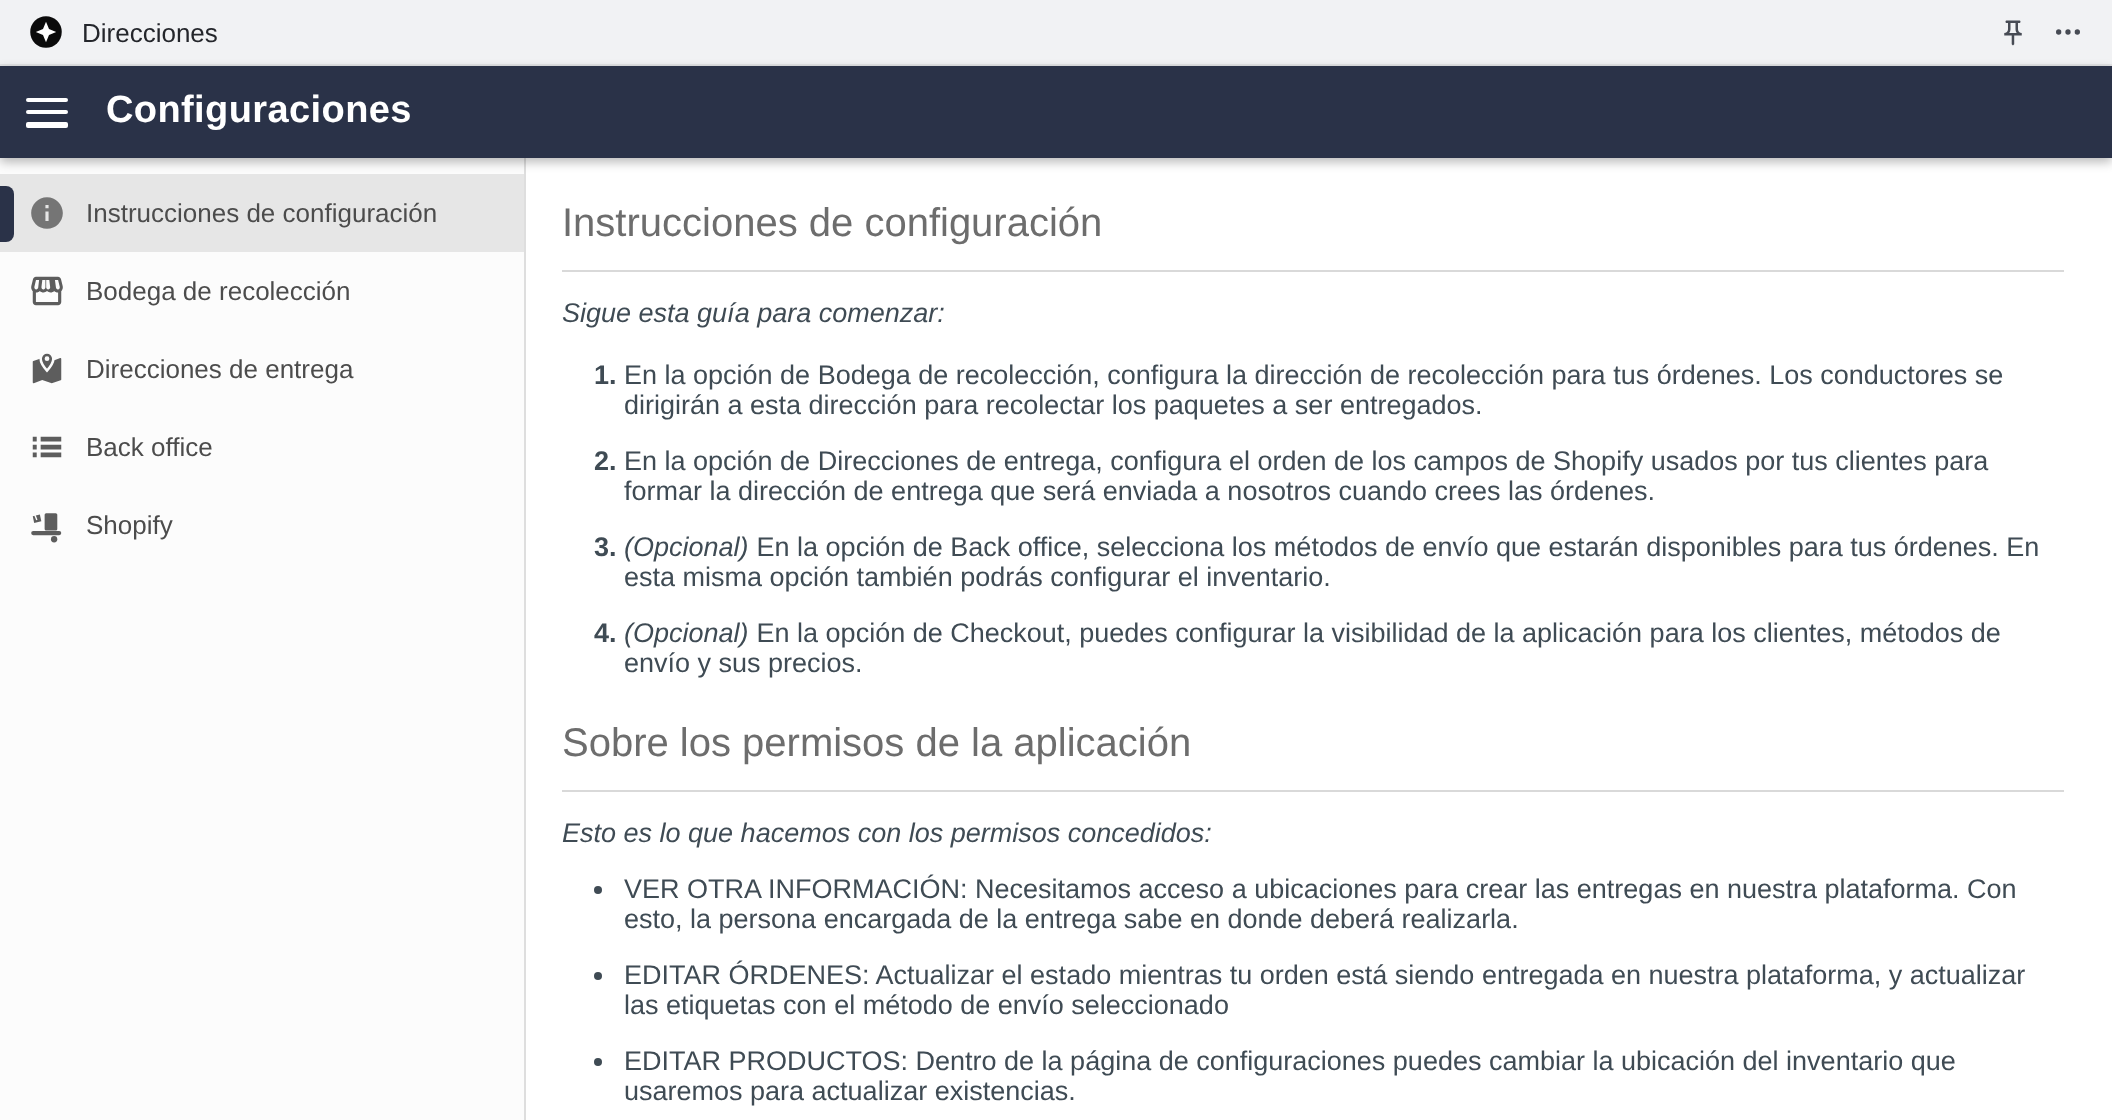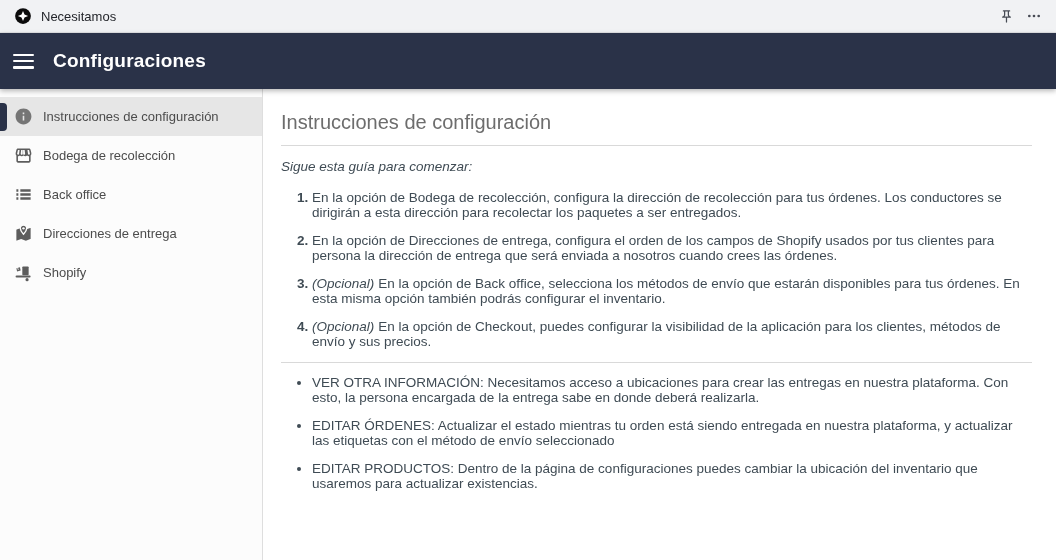--- a/index.html
+++ b/index.html
@@ -16,21 +16,21 @@
     border-bottom: 1px solid #e2e3e5;
     display: flex; align-items: center; padding: 0 14px;
   }
   .logo { width: 18px; height: 18px; flex: 0 0 auto; }
   .app-name { font-size: 13px; color: #24262b; font-weight: 500; margin-left: 9px; }
   .topbar-actions { margin-left: auto; display: flex; align-items: center; gap: 12px; color: #474b54; }
   .icon-btn { display: flex; align-items: center; justify-content: center; cursor: pointer; }
 
   
   .appbar {
-    height: 56px; background: var(--accent, #2a3248);
+    height: 46px; background: var(--accent, #2a3248);
     display: flex; align-items: center; padding: 0 13px;
     color: #ffffff; position: relative; z-index: 3;
     box-shadow: 0 2px 5px rgba(0,0,0,0.28);
   }
   .hamburger { width: 21px; height: 15px; display: flex; flex-direction: column; justify-content: space-between; cursor: pointer; }
   .hamburger span { display: block; height: 2.5px; background: #fff; border-radius: 1px; }
   .appbar-title { font-size: 19px; font-weight: 700; margin-left: 19px; letter-spacing: 0.2px; }
 
   
   .layout { display: flex; height: 550px; }
@@ -73,21 +73,21 @@
   ul.perms > li { margin-bottom: 13px; line-height: 15px; }
 </style>
 </head>
 <body>
 
 <div class="topbar">
   <svg class="logo" viewBox="0 0 24 24">
     <circle cx="12" cy="12" r="10.5" fill="#0b0b0b"></circle>
     <path d="M12 5.2l2 4.8 4.8 2-4.8 2-2 4.8-2-4.8-4.8-2 4.8-2z" fill="#ffffff"></path>
   </svg>
-  <span class="app-name">Necesitamos</span>
+  <span class="app-name">Direcciones</span>
   <div class="topbar-actions">
     <span class="icon-btn">
       <svg width="15" height="15" viewBox="0 0 24 24" fill="currentColor">
         <path d="M14 4v5c0 1.12.37 2.16 1 3H9c.65-.86 1-1.9 1-3V4h4m3-2H7c-.55 0-1 .45-1 1s.45 1 1 1h1v5c0 1.66-1.34 3-3 3v2h5.97v7l1 1 1-1v-7H19v-2c-1.66 0-3-1.34-3-3V4h1c.55 0 1-.45 1-1s-.45-1-1-1z"></path>
       </svg>
     </span>
     <span class="icon-btn">
       <svg width="16" height="16" viewBox="0 0 24 24" fill="currentColor">
         <circle cx="5" cy="12" r="2"></circle>
           <circle cx="12" cy="12" r="2"></circle>
@@ -120,32 +120,32 @@
 
     <div class="nav-item">
       <svg class="nav-icon" viewBox="0 0 24 24" fill="currentColor">
         <path d="M21.9 8.89l-1.05-4.37c-.22-.9-1-1.52-1.91-1.52H5.05c-.9 0-1.69.63-1.9 1.52L2.1 8.89c-.24 1.02-.02 2.06.62 2.88.08.11.19.19.28.29V19c0 1.1.9 2 2 2h14c1.1 0 2-.9 2-2v-6.94c.09-.09.2-.18.28-.28.64-.82.87-1.87.62-2.89zM7.02 5l-.58 4.86c-.08.65-.6 1.14-1.21 1.14-.49 0-.8-.29-.93-.47-.26-.32-.36-.75-.26-1.17L5.05 5h1.97zM19 5l1.05 4.37c.1.42.01.84-.25 1.17-.14.18-.44.46-.94.46-.61 0-1.14-.49-1.21-1.14L17.02 5H19zm-5.01 4.52c.05.39-.07.78-.33 1.07-.22.26-.54.41-.95.41-.67 0-1.22-.59-1.22-1.31V5h1.96l.54 4.52zM8.49 9.52L9.04 5H11v4.69c0 .72-.55 1.31-1.29 1.31-.34 0-.65-.15-.89-.41-.25-.29-.37-.68-.33-1.07zM5 19v-6.03c.08.01.15.03.23.03.87 0 1.66-.36 2.24-.95.6.6 1.4.95 2.31.95.87 0 1.65-.36 2.23-.93.59.57 1.39.93 2.29.93.84 0 1.64-.35 2.24-.95.58.59 1.37.95 2.24.95.08 0 .15-.02.23-.03V19H5z"></path>
       </svg>
       <span class="nav-label">Bodega de recolección</span>
     </div>
 
     <div class="nav-item">
       <svg class="nav-icon" viewBox="0 0 24 24" fill="currentColor">
-        <path d="M3 13.5h2.5v-3H3v3zm0 5h2.5v-3H3v3zm0-10h2.5v-3H3v3zm5 5h13v-3H8v3zm0 5h13v-3H8v3zm0-13v3h13v-3H8z"></path>
-      </svg>
-      <span class="nav-label">Back office</span>
-    </div>
-
-    <div class="nav-item">
-      <svg class="nav-icon" viewBox="0 0 24 24" fill="currentColor">
         <path d="M20.5 5l-.16.03L15 7.1 9 5 3.36 6.9c-.21.07-.36.25-.36.48V20.5c0 .28.22.5.5.5l.16-.03L9 18.9l6 2.1 5.64-1.9c.21-.07.36-.25.36-.48V5.5c0-.28-.22-.5-.5-.5z"></path>
         <path d="M12 1.5C9.8 1.5 8 3.3 8 5.5c0 3 4 7.5 4 7.5s4-4.5 4-7.5c0-2.2-1.8-4-4-4z" stroke="#fcfcfc" stroke-width="1.6"></path>
         <circle cx="12" cy="5.5" r="1.5" fill="#fcfcfc"></circle>
       </svg>
       <span class="nav-label">Direcciones de entrega</span>
+    </div>
+
+    <div class="nav-item">
+      <svg class="nav-icon" viewBox="0 0 24 24" fill="currentColor">
+        <path d="M3 13.5h2.5v-3H3v3zm0 5h2.5v-3H3v3zm0-10h2.5v-3H3v3zm5 5h13v-3H8v3zm0 5h13v-3H8v3zm0-13v3h13v-3H8z"></path>
+      </svg>
+      <span class="nav-label">Back office</span>
     </div>
 
     <div class="nav-item">
       <svg class="nav-icon" viewBox="0 0 24 24" fill="currentColor">
         <path d="M3 6.5l4.5-1.2.9 4.3-4.5 1.2z"></path>
         <path d="M8 11.5l1.5-3 2.5 1-1 3.5z" opacity="0"></path>
         <rect x="10.5" y="4.5" width="8" height="11" rx="1"></rect>
         <rect x="2" y="15.8" width="19" height="2.6" rx="1.3"></rect>
         <circle cx="16.5" cy="21" r="2"></circle>
         <path d="M4.2 5.3l1.4 3.6" stroke="#fcfcfc" stroke-width="0.9" fill="none"></path>
@@ -156,26 +156,28 @@
   </div>
 
   <div class="main">
 
     <h1 class="section-title">Instrucciones de configuración</h1>
     <hr class="rule">
     <p class="intro">Sigue esta guía para comenzar:</p>
 
     <ol class="steps">
       <li><span class="step-prefix"></span><span>En la opción de Bodega de recolección, configura la dirección de recolección para tus órdenes. Los conductores se dirigirán a esta dirección para recolectar los paquetes a ser entregados.</span></li>
-      <li><span class="step-prefix"></span><span>En la opción de Direcciones de entrega, configura el orden de los campos de Shopify usados por tus clientes para persona la dirección de entrega que será enviada a nosotros cuando crees las órdenes.</span></li>
+      <li><span class="step-prefix"></span><span>En la opción de Direcciones de entrega, configura el orden de los campos de Shopify usados por tus clientes para formar la dirección de entrega que será enviada a nosotros cuando crees las órdenes.</span></li>
       <li><span class="step-prefix">(Opcional)</span><span>En la opción de Back office, selecciona los métodos de envío que estarán disponibles para tus órdenes. En esta misma opción también podrás configurar el inventario.</span></li>
       <li><span class="step-prefix">(Opcional)</span><span>En la opción de Checkout, puedes configurar la visibilidad de la aplicación para los clientes, métodos de envío y sus precios.</span></li>
     </ol>
 
+    <h1 class="section-title">Sobre los permisos de la aplicación</h1>
     <hr class="rule">
+    <p class="intro">Esto es lo que hacemos con los permisos concedidos:</p>
 
     <ul class="perms">
       <li>VER OTRA INFORMACIÓN: Necesitamos acceso a ubicaciones para crear las entregas en nuestra plataforma. Con esto, la persona encargada de la entrega sabe en donde deberá realizarla.</li>
       <li>EDITAR ÓRDENES: Actualizar el estado mientras tu orden está siendo entregada en nuestra plataforma, y actualizar las etiquetas con el método de envío seleccionado</li>
       <li>EDITAR PRODUCTOS: Dentro de la página de configuraciones puedes cambiar la ubicación del inventario que usaremos para actualizar existencias.</li>
     </ul>
 
   </div>
 </div>
 

